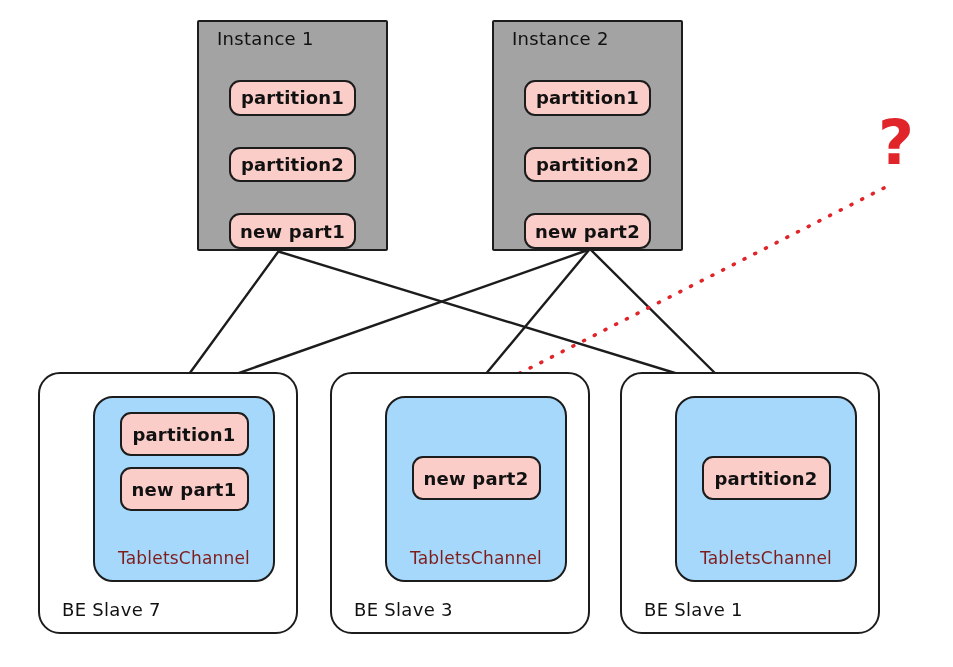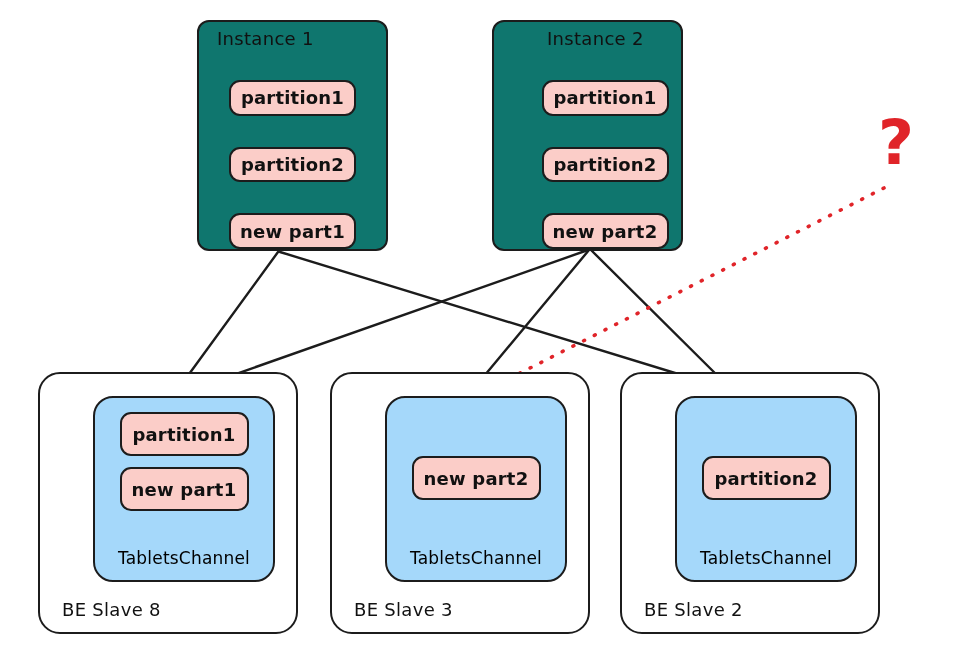--- a/index.html
+++ b/index.html
@@ -28,22 +28,22 @@
   }
   .node {
     position: absolute;
     box-sizing: border-box;
     border: 2.5px solid #1c1c1c;
     display: flex;
     flex-direction: column;
     align-items: center;
   }
   .instance-box {
-    background: #0f766e;
-    border-radius: 12px;
+    background: #a3a3a3;
+    border-radius: 2px;
     padding-top: 6px;
     gap: 21px;
   }
   .instance-label {
     align-self: flex-start;
     margin-left: 18px;
     font-size: 18px;
     color: #111111;
     letter-spacing: 0.3px;
   }
@@ -88,21 +88,21 @@
     flex-direction: column;
     align-items: center;
     justify-content: flex-end;
   }
   .channel-box .chip {
     width: 129px;
     height: 44px;
   }
   .channel-label {
     font-size: 17px;
-    color: #000000;
+    color: #7f1d1d;
     margin-bottom: 12px;
     letter-spacing: 0.2px;
   }
   .qmark {
     position: absolute;
     color: #e02429;
     font-size: 62px;
     font-weight: bold;
     line-height: 1;
     font-family: "DejaVu Sans", sans-serif;
@@ -134,46 +134,46 @@
     <line x1="884" y1="188" x2="475" y2="396" stroke="#e02429" stroke-width="3.6" fill="none" stroke-linecap="round" stroke-dasharray="1 11" marker-end="url(#ahr)"></line>
   </svg>
 
   <div class="node instance-box" style="left:197px; top:20px; width:191px; height:231px;">
     <div class="instance-label">Instance 1</div>
     <div class="chip">partition1</div>
     <div class="chip">partition2</div>
     <div class="chip">new part1</div>
   </div>
 
-  <div class="node instance-box" style="left:492px; top:20px; width:191px; height:231px;padding-left:35px;">
+  <div class="node instance-box" style="left:492px; top:20px; width:191px; height:231px;">
     <div class="instance-label">Instance 2</div>
     <div class="chip">partition1</div>
     <div class="chip">partition2</div>
     <div class="chip">new part2</div>
   </div>
 
   <div class="node slave-box" style="left:38px; top:372px; width:260px; height:262px;">
-    <div class="slave-label">BE Slave 8</div>
+    <div class="slave-label">BE Slave 7</div>
   </div>
   <div class="channel-box" style="left:93px; top:396px; width:182px; height:186px;">
     <div class="chip" style="margin-top:14px;">partition1</div>
     <div class="chip" style="margin-top:11px; margin-bottom:auto;">new part1</div>
     <div class="channel-label">TabletsChannel</div>
   </div>
 
   <div class="node slave-box" style="left:330px; top:372px; width:260px; height:262px;">
     <div class="slave-label">BE Slave 3</div>
   </div>
   <div class="channel-box" style="left:385px; top:396px; width:182px; height:186px;">
     <div class="chip" style="margin-top:58px; margin-bottom:auto;">new part2</div>
     <div class="channel-label">TabletsChannel</div>
   </div>
 
   <div class="node slave-box" style="left:620px; top:372px; width:260px; height:262px;">
-    <div class="slave-label">BE Slave 2</div>
+    <div class="slave-label">BE Slave 1</div>
   </div>
   <div class="channel-box" style="left:675px; top:396px; width:182px; height:186px;">
     <div class="chip" style="margin-top:58px; margin-bottom:auto;">partition2</div>
     <div class="channel-label">TabletsChannel</div>
   </div>
 
   <div class="qmark" style="left:878px; top:112px;">?</div>
 
 </div>
 

